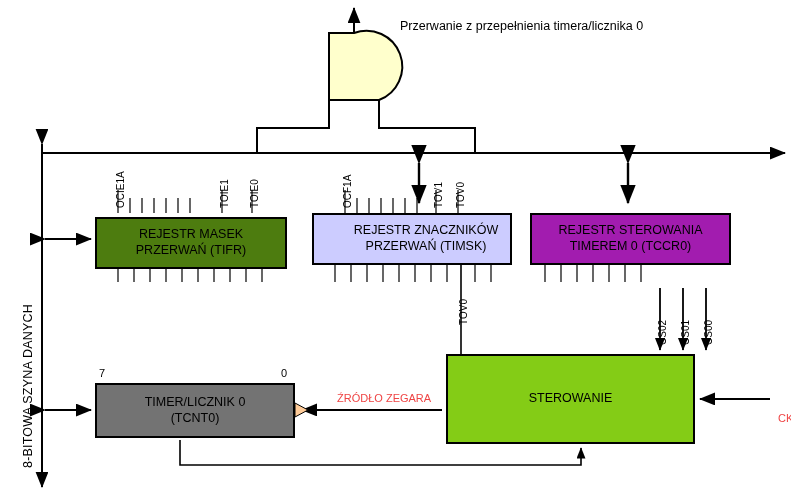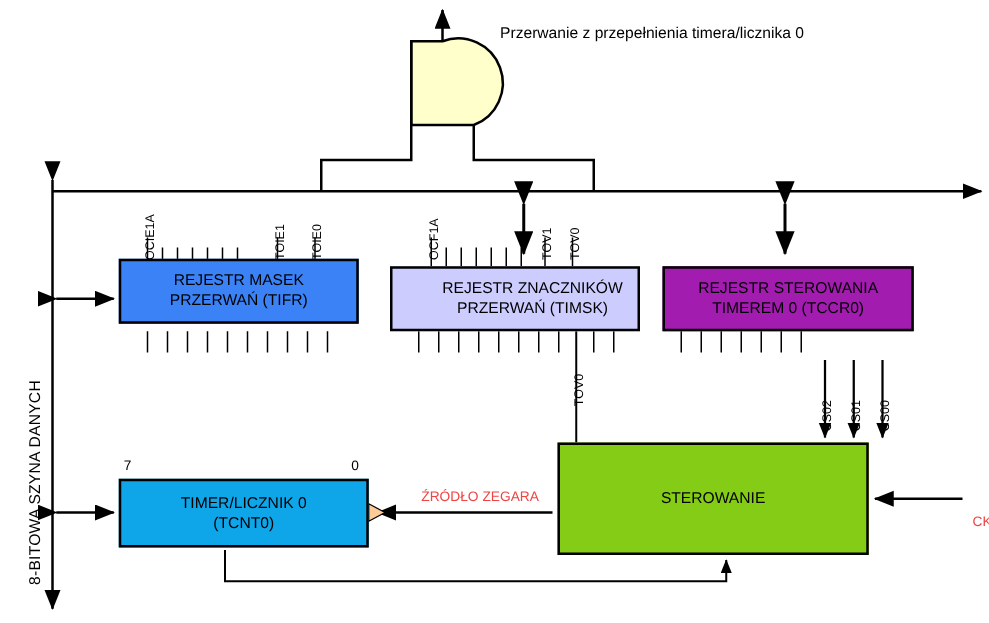--- a/index.html
+++ b/index.html
@@ -34,40 +34,40 @@
     align-items: center;
     justify-content: center;
     text-align: center;
     font-size: 12.5px;
     line-height: 1.25;
     color: #000000;
   }
   .box .ln { display: block; white-space: nowrap; }
 
   #box-timsk {
-    left: 80px; top: 207px; width: 192px; height: 52px;
-    background: #3b82f6;
+    left: 80px; top: 217px; width: 192px; height: 52px;
+    background: #4d7c0f;
   }
   #box-tifr {
     left: 297px; top: 213px; width: 200px; height: 52px;
     background: #ccccff;
     padding-left: 28px;
   }
   #box-tccr0 {
     left: 515px; top: 213px; width: 201px; height: 52px;
     background: #a21caf;
   }
   #box-control {
     left: 431px; top: 354px; width: 249px; height: 90px;
     background: #84cc16;
     font-size: 12.5px;
   }
   #box-tcnt0 {
     left: 80px; top: 383px; width: 200px; height: 55px;
-    background: #0ea5e9;
+    background: #737373;
     color: #000000;
   }
 
   .vlabel {
     position: absolute;
     font-size: 10px;
     color: #000000;
     white-space: nowrap;
     transform-origin: left top;
     transform: rotate(-90deg);

